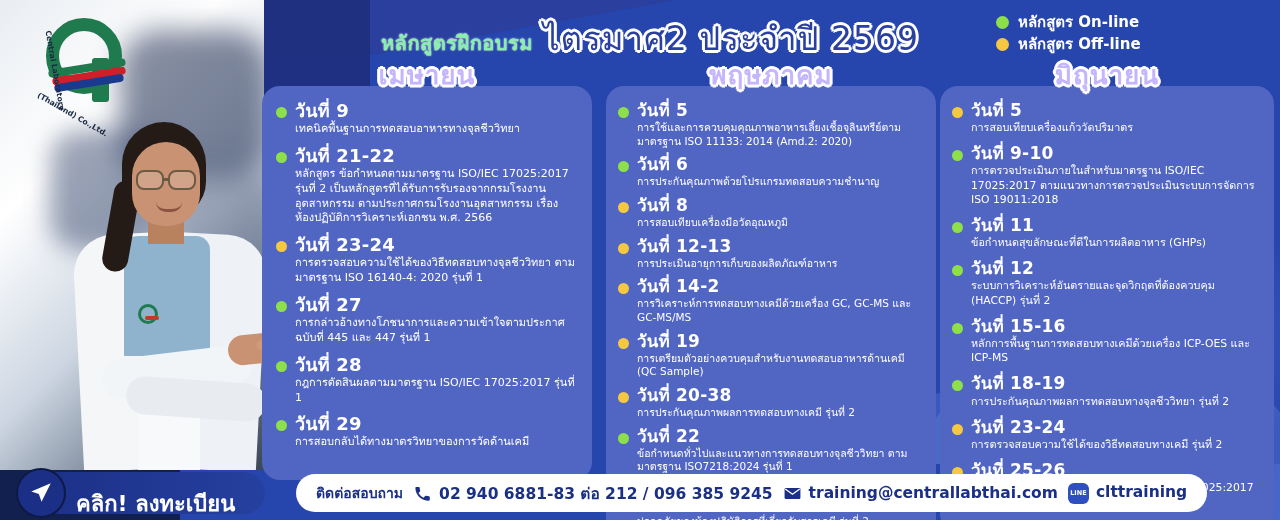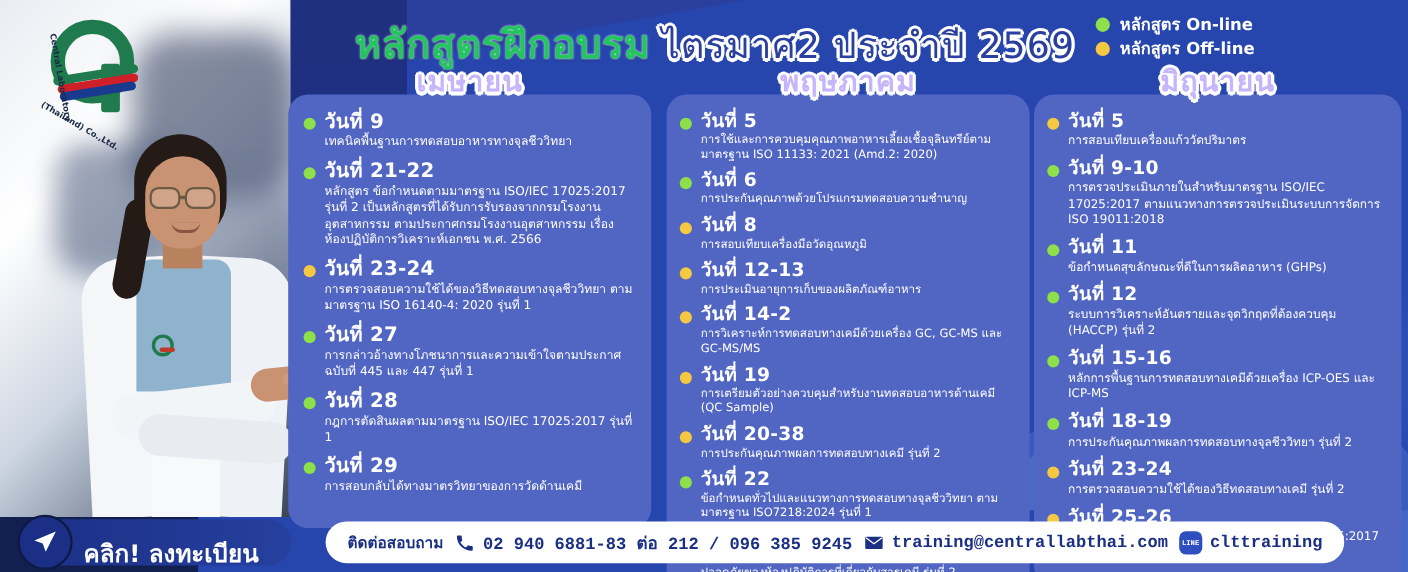--- a/index.html
+++ b/index.html
@@ -135,21 +135,21 @@
   .logo-text span{ position:absolute; transform-origin:left center; white-space:nowrap; }
   .lt1{ left:30px; top:20px; transform:rotate(80deg); }
   .lt3{ left:20px; top:84px; transform:rotate(30deg); }
 
   
   #header-title{
     position:absolute; left:300px; top:12px; width:700px; height:48px;
     text-align:center; white-space:nowrap;
   }
   .ht-line{
-    display:inline-block; font-size:36px; font-weight:bold; color:#22c55e;
+    display:inline-block; font-size:20px; font-weight:bold; color:#86efac;
     letter-spacing:.5px;
     text-shadow:0 0 2px #fff, 0 2px 0 rgba(0,0,0,.12);
   }
   .ht-big{
     font-size:33px; letter-spacing:1px;
     text-shadow:
       -2px -2px 0 #fff, 2px -2px 0 #fff, -2px 2px 0 #fff, 2px 2px 0 #fff,
       -3px 0 0 #fff, 3px 0 0 #fff, 0 -3px 0 #fff, 0 3px 0 #fff;
     color:#2a3f9e;
     margin-left:10px;
@@ -221,21 +221,21 @@
   }
   .reg-circle svg{ width:26px; height:26px; }
   .reg-text{ font-size:22px; font-weight:bold; color:#fff; white-space:nowrap;margin-top:20px; }
 
   .contact-pill{
     position:absolute; left:296px; top:10px; height:38px;
     display:flex; align-items:center; gap:10px;
     background:#ffffff; border-radius:19px; padding:0 20px;
   }
   .contact-label{ font-size:14px; font-weight:bold; color:#1b2f85; }
-  .contact-item{ display:flex; align-items:center; gap:7px;font-family:Liberation Mono, monospace; }
+  .contact-item{ display:flex; gap:7px; }
   .contact-val{ font-size:15.5px; font-weight:bold; color:#1b2f85; white-space:nowrap; }
   .ci-icon{ display:flex; align-items:center; }
   .ci-icon svg{ width:19px; height:19px; }
   .line-badge{
     width:21px; height:21px; border-radius:6px; background:#2f4fc0;
     display:flex; align-items:center; justify-content:center;
     font-size:6.5px; font-weight:bold; color:#fff;
   }
 </style>
 </head>
@@ -356,21 +356,21 @@
       </div>
   </div>
 
   <div class="month-col c2">
     <div class="month-name">พฤษภาคม</div>
     <div class="month-card" id="card-1">
         <div class="event">
           <span class="ev-dot" style="background: rgb(142, 224, 74);"></span>
           <div class="ev-body">
             <div class="ev-date">วันที่ 5</div>
-            <div class="ev-desc">การใช้และการควบคุมคุณภาพอาหารเลี้ยงเชื้อจุลินทรีย์ตามมาตรฐาน ISO 11133: 2021 (Amd.2: 2020)</div>
+            <div class="ev-desc">การใช้และการควบคุมคุณภาพอาหารเลี้ยงเชื้อจุลินทรีย์ตามมาตรฐาน ISO 11133: 2014 (Amd.2: 2020)</div>
           </div>
         </div>
         <div class="event">
           <span class="ev-dot" style="background: rgb(142, 224, 74);"></span>
           <div class="ev-body">
             <div class="ev-date">วันที่ 6</div>
             <div class="ev-desc">การประกันคุณภาพด้วยโปรแกรมทดสอบความชำนาญ</div>
           </div>
         </div>
         <div class="event">

